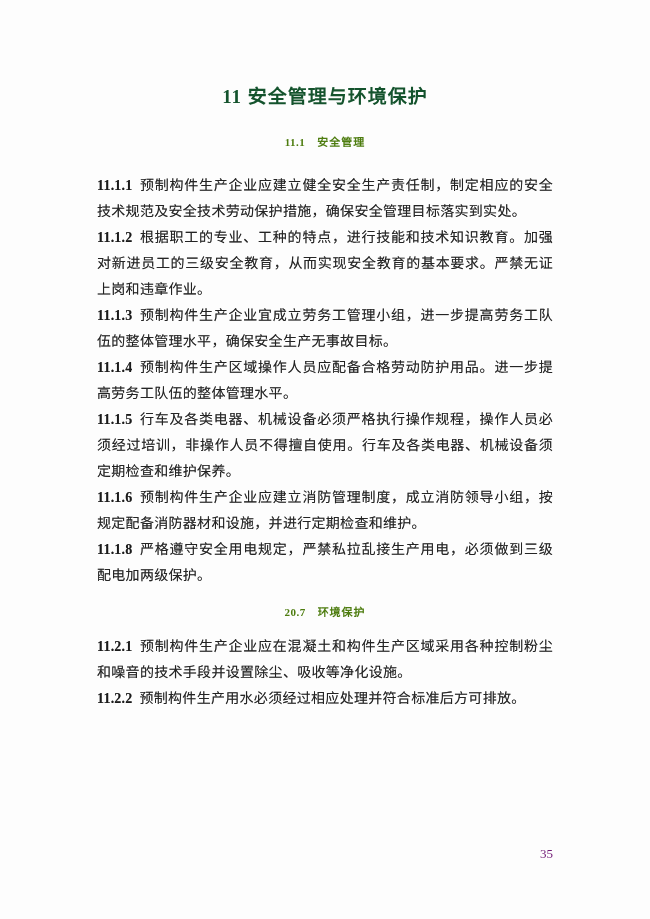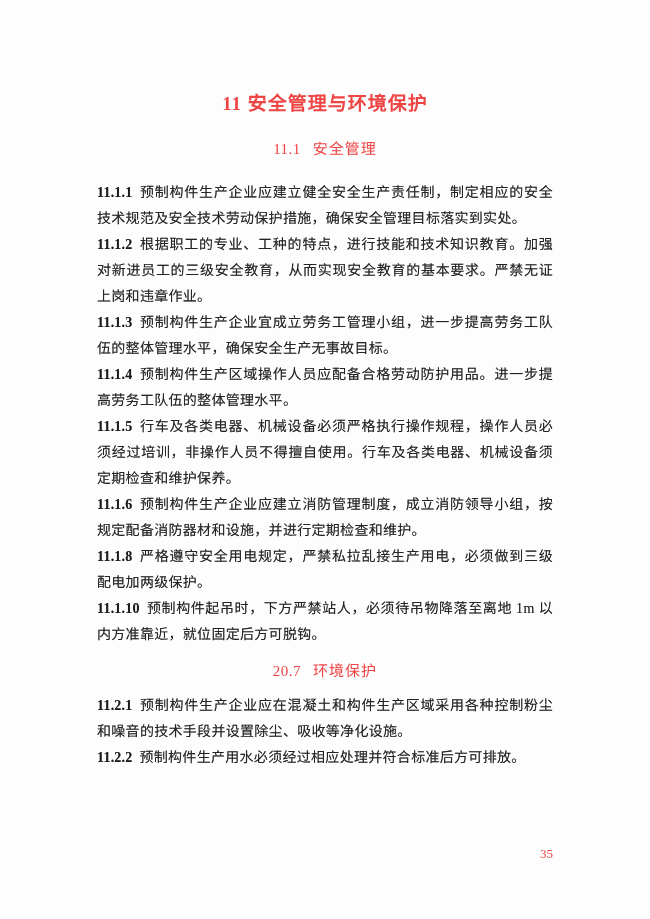--- a/index.html
+++ b/index.html
@@ -11,36 +11,36 @@
     position: relative;
     width: 650px;
     height: 919px;
     background: #fdfdfd;
     font-family: "Liberation Serif", "DejaVu Serif", serif;
     color: #242424;
     overflow: hidden;
     box-sizing: border-box;
   }
   .doc-title {
-    margin: 16px;
+    margin: 9px;
     padding-top: 76px;
     text-align: center;
     font-size: 19px;
     line-height: 24px;
     font-weight: bold;
-    color: #ef4444;
+    color: #14532d;
     letter-spacing: 1px;
   }
   .section-heading {
     margin-top: 24px;
     text-align: center;
-    font-size: 15px;
+    font-size: 11px;
     line-height: 19px;
-    font-weight: normal;
-    color: #ef4444;
+    font-weight: bold;
+    color: #4d7c0f;
   }
   .section-heading .sec-num {
     margin-right: 12px;
     letter-spacing: 0.5px;
   }
   .section-heading .sec-title {
     letter-spacing: 1px;
   }
   .body-block {
     margin: 21px 97px 0 97px;
@@ -67,21 +67,21 @@
   .body-block.second {
     margin-top: 12px;
   }
   .page-number {
     position: absolute;
     left: 97px;
     top: 846px;
     width: 456px;
     text-align: right;
     font-size: 13px;
-    color: #ef4444;
+    color: #701a75;
   }
 </style>
 </head>
 <body>
 
 <div class="page">
 
   <h1 class="doc-title">11 安全管理与环境保护</h1>
 
   <div class="section-heading">
@@ -89,21 +89,20 @@
   </div>
 
   <div class="body-block">
     <p class="clause"><span class="cnum">11.1.1</span><span>预制构件生产企业应建立健全安全生产责任制，制定相应的安全技术规范及安全技术劳动保护措施，确保安全管理目标落实到实处。</span></p>
     <p class="clause"><span class="cnum">11.1.2</span><span>根据职工的专业、工种的特点，进行技能和技术知识教育。加强对新进员工的三级安全教育，从而实现安全教育的基本要求。严禁无证上岗和违章作业。</span></p>
     <p class="clause"><span class="cnum">11.1.3</span><span>预制构件生产企业宜成立劳务工管理小组，进一步提高劳务工队伍的整体管理水平，确保安全生产无事故目标。</span></p>
     <p class="clause"><span class="cnum">11.1.4</span><span>预制构件生产区域操作人员应配备合格劳动防护用品。进一步提高劳务工队伍的整体管理水平。</span></p>
     <p class="clause"><span class="cnum">11.1.5</span><span>行车及各类电器、机械设备必须严格执行操作规程，操作人员必须经过培训，非操作人员不得擅自使用。行车及各类电器、机械设备须定期检查和维护保养。</span></p>
     <p class="clause"><span class="cnum">11.1.6</span><span>预制构件生产企业应建立消防管理制度，成立消防领导小组，按规定配备消防器材和设施，并进行定期检查和维护。</span></p>
     <p class="clause"><span class="cnum">11.1.8</span><span>严格遵守安全用电规定，严禁私拉乱接生产用电，必须做到三级配电加两级保护。</span></p>
-    <p class="clause"><span class="cnum">11.1.10</span><span>预制构件起吊时，下方严禁站人，必须待吊物降落至离地 1m 以内方准靠近，就位固定后方可脱钩。</span></p>
   </div>
 
   <div class="section-heading second">
     <span class="sec-num">20.7</span><span class="sec-title">环境保护</span>
   </div>
 
   <div class="body-block second">
     <p class="clause"><span class="cnum">11.2.1</span><span>预制构件生产企业应在混凝土和构件生产区域采用各种控制粉尘和噪音的技术手段并设置除尘、吸收等净化设施。</span></p>
     <p class="clause"><span class="cnum">11.2.2</span><span>预制构件生产用水必须经过相应处理并符合标准后方可排放。</span></p>
   </div>

